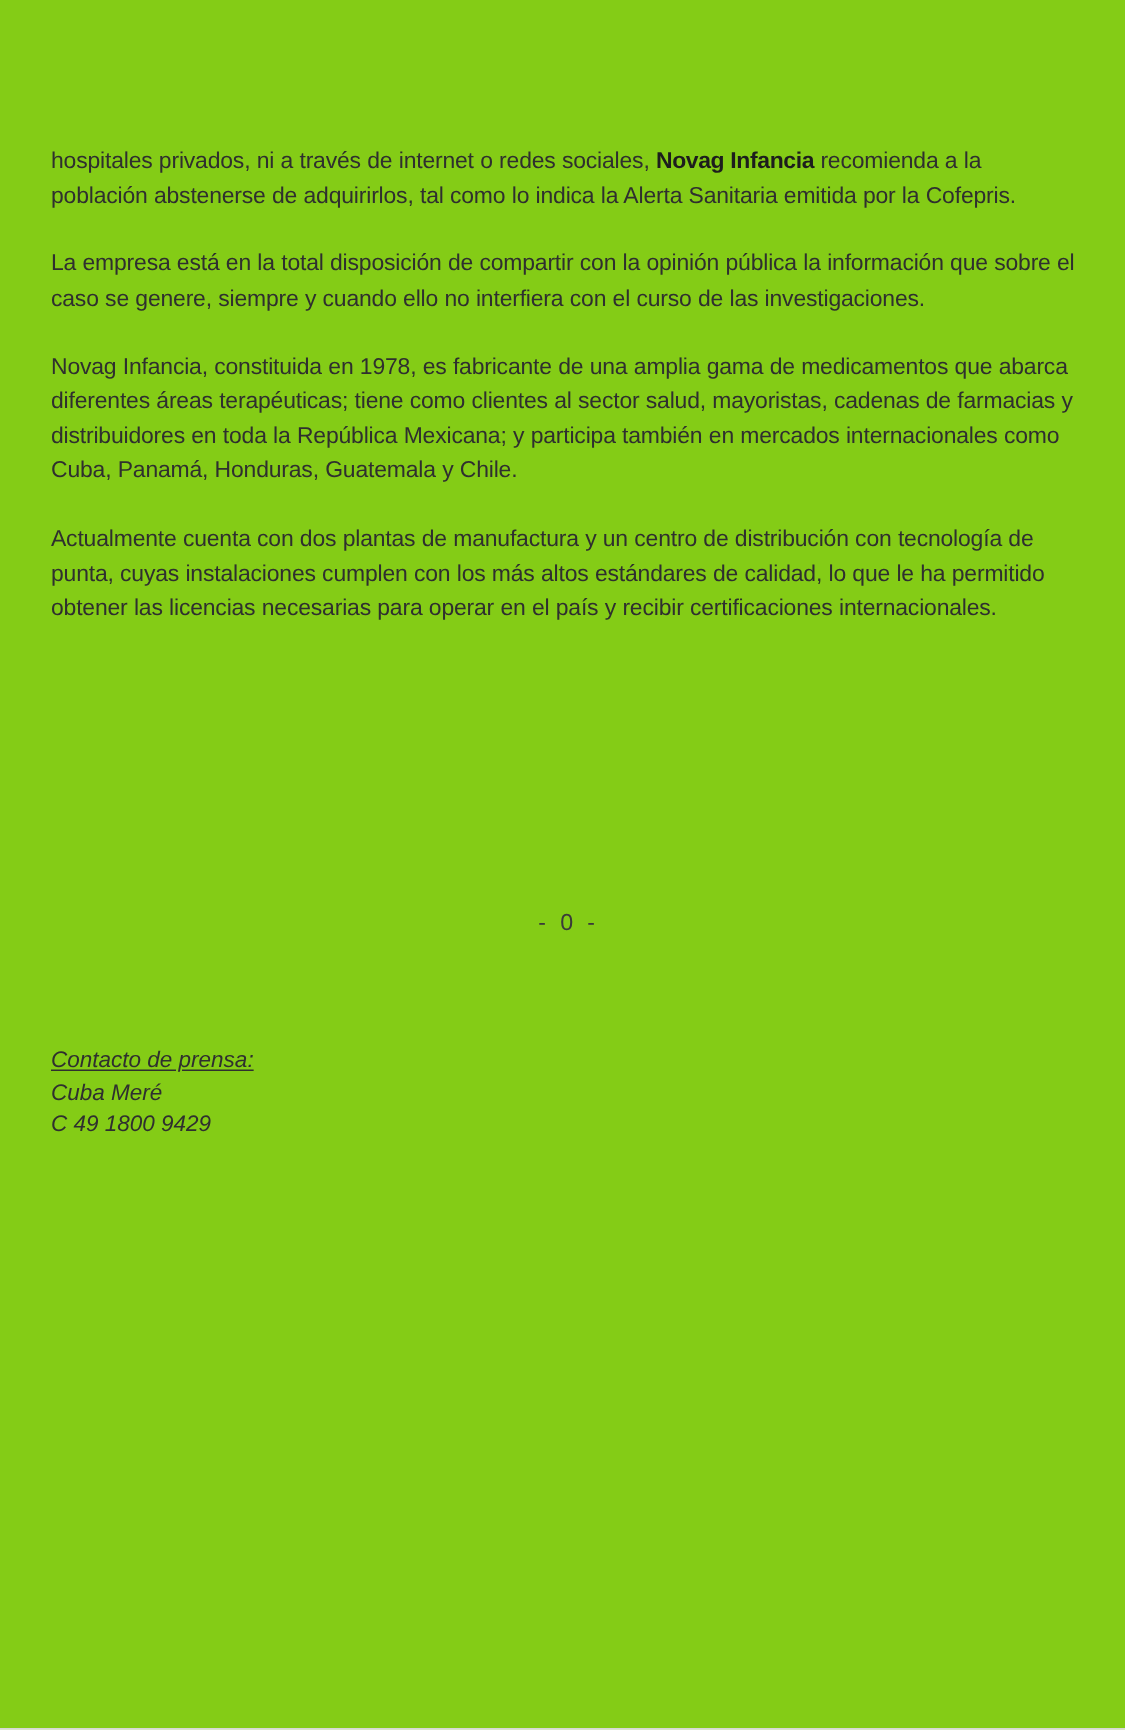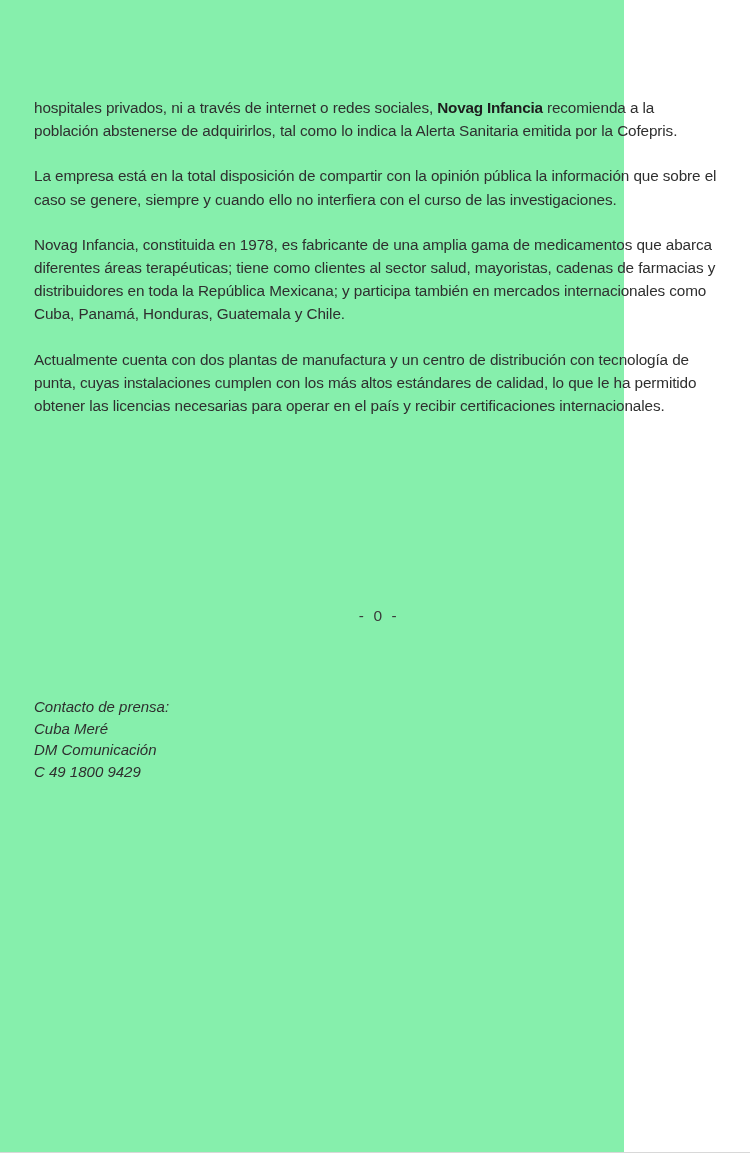--- a/index.html
+++ b/index.html
@@ -16,23 +16,23 @@
     color: #2b2b2b;
     overflow: hidden;
     border-bottom: 1px solid #d8d8d8;
     box-sizing: border-box;
   }
 
   .page {
     position: absolute;
     left: 0;
     top: 0;
-    width: 624px;
+    width: 750px;
     height: 1153px;
-    background: #86efac;
+    background: #84cc16;
   }
 
   .doc-body {
     position: absolute;
     left: 34px;
     top: 96px;
     width: 688px;
   }
 
   .para {
@@ -71,20 +71,21 @@
     left: 0;
     top: 600px;
     width: 400px;
     font-style: italic;
     font-size: 15px;
     line-height: 21.5px;
     color: #2f2f2f;
   }
   .contact .contact-heading {
     display: inline-block;
+    text-decoration: underline;
     text-underline-offset: 2px;
     font-style: italic;
   }
   .contact .contact-line {
     display: block;
     font-style: italic;
   }
 </style>
 </head>
 <body>
@@ -109,19 +110,18 @@
       <span>Actualmente cuenta con dos plantas de manufactura y un centro de distribución con tecnología de punta, cuyas instalaciones cumplen con los más altos estándares de calidad, lo que le ha permitido obtener las licencias necesarias para operar en el país y recibir certificaciones internacionales.</span>
     </p>
 
     <div class="divider-mark">
       <span class="dash">-</span><span class="zero">0</span><span class="dash">-</span>
     </div>
 
     <div class="contact">
       <span class="contact-line"><span class="contact-heading">Contacto de prensa:</span></span>
       <span class="contact-line">Cuba Meré</span>
-      <span class="contact-line">DM Comunicación</span>
       <span class="contact-line">C 49 1800 9429</span>
     </div>
 
   </div>
 
 </div>
 
 </body></html>

